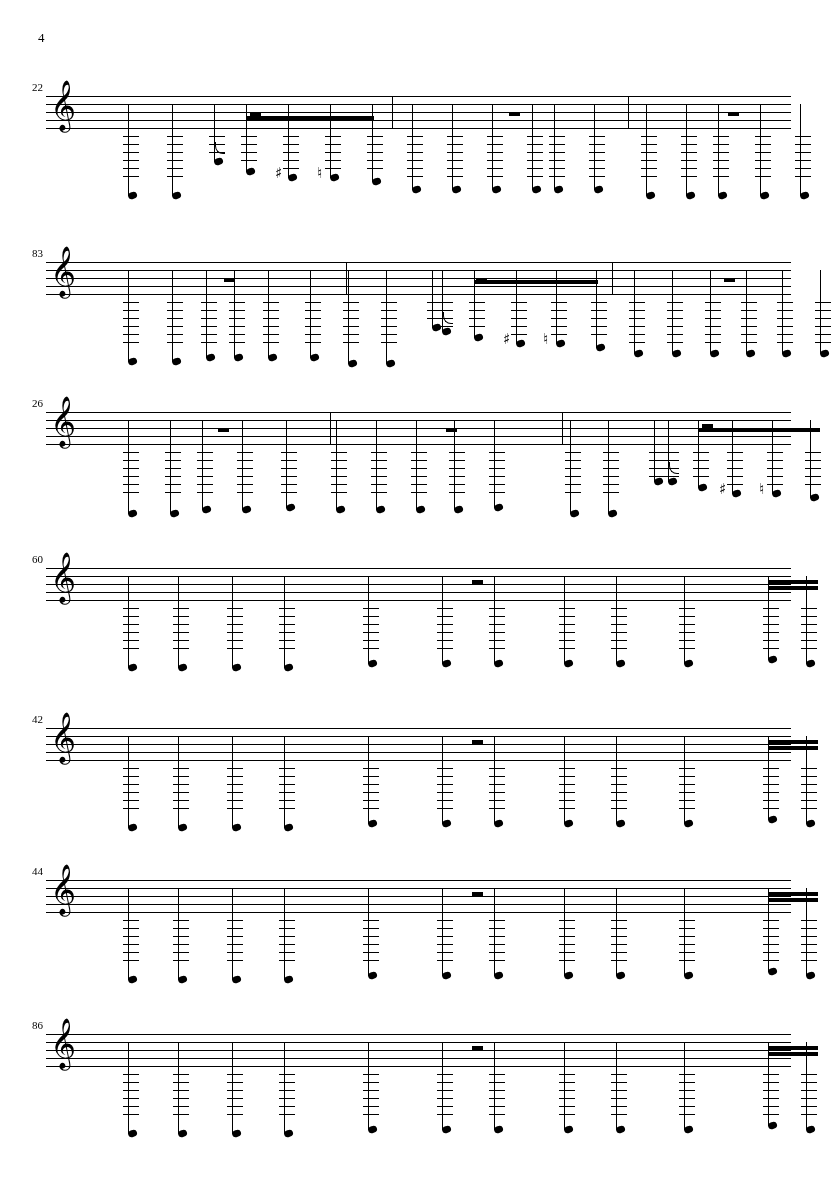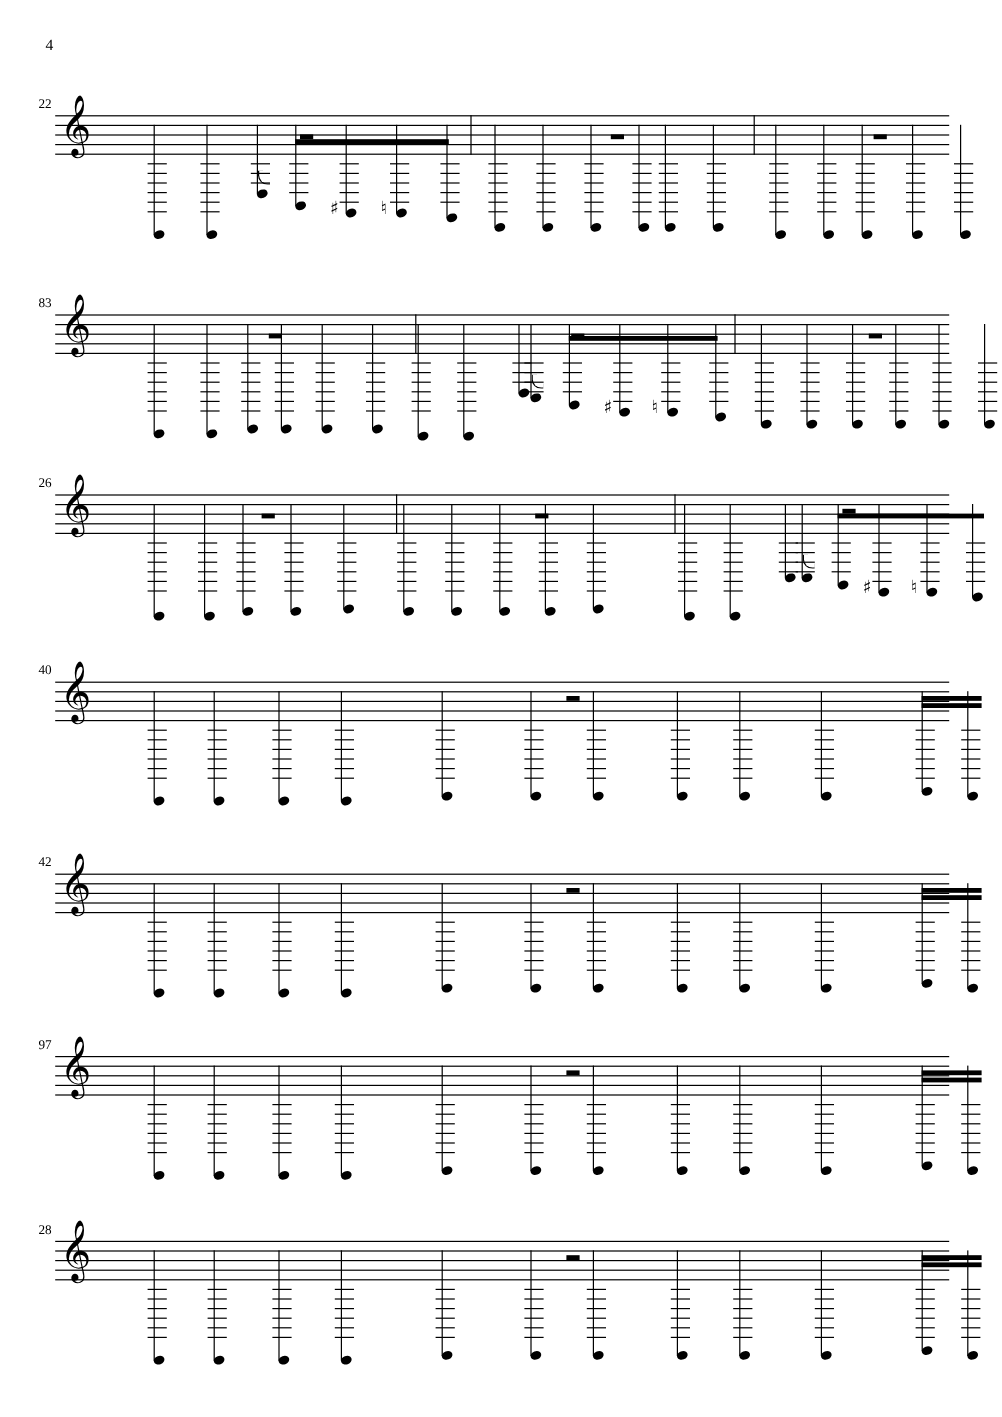--- a/index.html
+++ b/index.html
@@ -734,21 +734,21 @@
           <div class="head" style="top: 82px;"></div>
           <div class="ledger" style="top: 40px;"></div>
           <div class="ledger" style="top: 48px;"></div>
           <div class="ledger" style="top: 56px;"></div>
           <div class="ledger" style="top: 64px;"></div>
           <div class="ledger" style="top: 72px;"></div>
         </div>
         <div class="beam" style="left: 652px; top: 16px; width: 122px;"></div>
       </div>
       <div class="system" style="top: 568px;">
-        <div class="measure-number">40</div>
+        <div class="measure-number">60</div>
         <div class="staff">
           <div class="line l0"></div>
           <div class="line l1"></div>
           <div class="line l2"></div>
           <div class="line l3"></div>
           <div class="line l4"></div>
         </div>
         <div class="clef">𝄞</div>
         <div class="rest" style="left: 426px; top: 12px;"></div>
         <div class="note" style="left: 82px;">
@@ -1002,21 +1002,21 @@
           <div class="ledger" style="top: 48px;"></div>
           <div class="ledger" style="top: 56px;"></div>
           <div class="ledger" style="top: 64px;"></div>
           <div class="ledger" style="top: 72px;"></div>
           <div class="ledger" style="top: 80px;"></div>
         </div>
         <div class="beam" style="left: 722px; top: 12px; width: 50px;"></div>
         <div class="beam2" style="left: 722px; top: 18px; width: 50px;"></div>
       </div>
       <div class="system" style="top: 880px;">
-        <div class="measure-number">97</div>
+        <div class="measure-number">44</div>
         <div class="staff">
           <div class="line l0"></div>
           <div class="line l1"></div>
           <div class="line l2"></div>
           <div class="line l3"></div>
           <div class="line l4"></div>
         </div>
         <div class="clef">𝄞</div>
         <div class="rest" style="left: 426px; top: 12px;"></div>
         <div class="note" style="left: 82px;">
@@ -1136,21 +1136,21 @@
           <div class="ledger" style="top: 48px;"></div>
           <div class="ledger" style="top: 56px;"></div>
           <div class="ledger" style="top: 64px;"></div>
           <div class="ledger" style="top: 72px;"></div>
           <div class="ledger" style="top: 80px;"></div>
         </div>
         <div class="beam" style="left: 722px; top: 12px; width: 50px;"></div>
         <div class="beam2" style="left: 722px; top: 18px; width: 50px;"></div>
       </div>
       <div class="system" style="top: 1034px;">
-        <div class="measure-number">28</div>
+        <div class="measure-number">86</div>
         <div class="staff">
           <div class="line l0"></div>
           <div class="line l1"></div>
           <div class="line l2"></div>
           <div class="line l3"></div>
           <div class="line l4"></div>
         </div>
         <div class="clef">𝄞</div>
         <div class="rest" style="left: 426px; top: 12px;"></div>
         <div class="note" style="left: 82px;">

